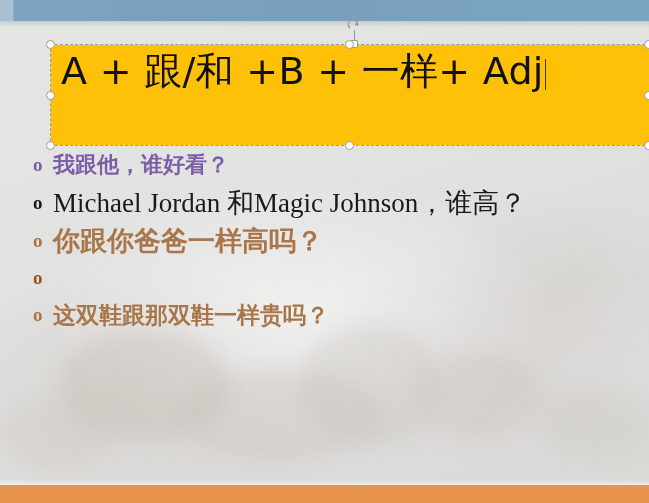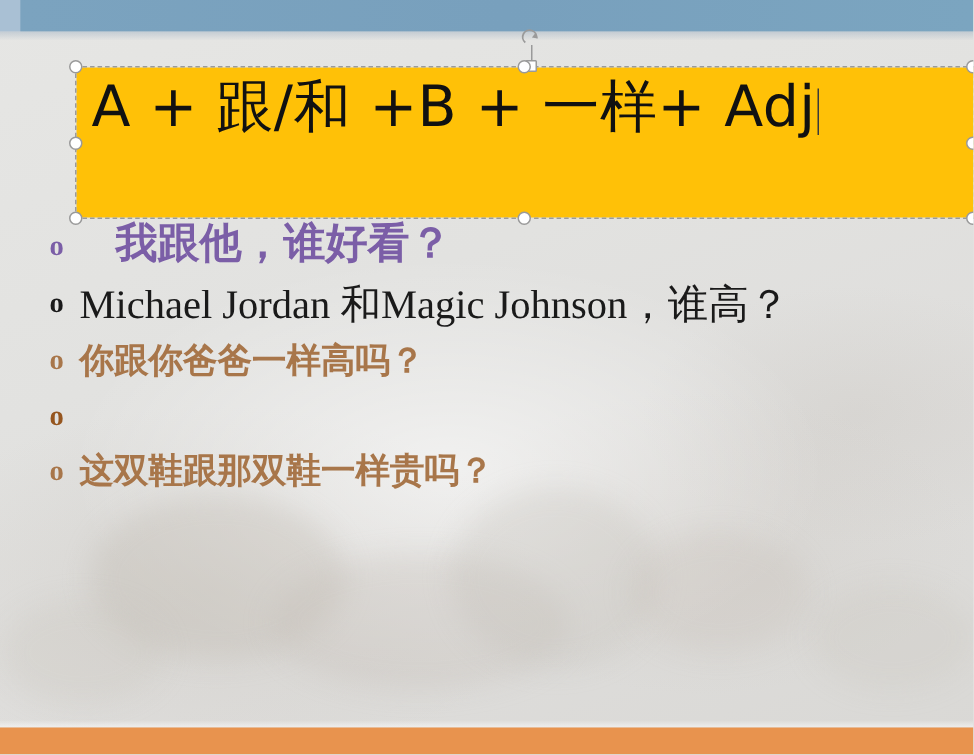--- a/index.html
+++ b/index.html
@@ -171,60 +171,59 @@
     font-weight: bold;
     font-family: "Liberation Serif", serif;
   }
   .bullet-text {
     flex: 1 1 auto;
   }
 
   .row-1 .bullet-mark { color: #7b5ea7; font-size: 19px; line-height: 34px; }
   .row-1 .bullet-text {
     color: #7b5ea7;
-    font-size: 28px;
+    font-size: 22px;
     line-height: 34px;
-    font-family: Liberation Mono, monospace;
-    font-weight: bold;
-    margin-left: 24px;
+    font-family: Liberation Serif, serif;
+    font-weight: bold;
   }
 
   .row-2 .bullet-mark { color: #1a1a1a; font-size: 19px; line-height: 36px; }
   .row-2 .bullet-text {
     color: #1a1a1a;
     font-size: 27px;
     line-height: 36px;
     font-family: "Liberation Serif", "DejaVu Serif", serif;
   }
 
   .row-3 .bullet-mark { color: #a8764a; font-size: 19px; line-height: 34px; }
   .row-3 .bullet-text {
     color: #a8764a;
-    font-size: 23px;
+    font-size: 27px;
     line-height: 34px;
     font-family: "DejaVu Serif", "Liberation Serif", serif;
     font-weight: bold;
   }
 
   .row-4 .bullet-mark { color: #96561f; font-size: 19px; line-height: 34px; }
   .row-4 .bullet-text {
     color: #96561f;
     font-size: 24px;
     line-height: 33px;
     font-family: "Liberation Serif", "DejaVu Serif", serif;
     font-weight: bold;
     max-width: 545px;
   }
 
   .row-5 .bullet-mark { color: #a8764a; font-size: 19px; line-height: 34px; }
   .row-5 .bullet-text {
     color: #a8764a;
     font-size: 23px;
     line-height: 34px;
-    font-family: Liberation Mono, monospace;
+    font-family: Liberation Sans, sans-serif;
     font-weight: bold;
   }
 </style>
 </head>
 <body>
 
 <div id="slide">
 
   <div class="blotch" style="left:60px; top:330px; width:170px; height:110px; background:rgba(188,182,172,0.30);"></div>
   <div class="blotch" style="left:180px; top:370px; width:200px; height:90px; background:rgba(192,186,176,0.26);"></div>

